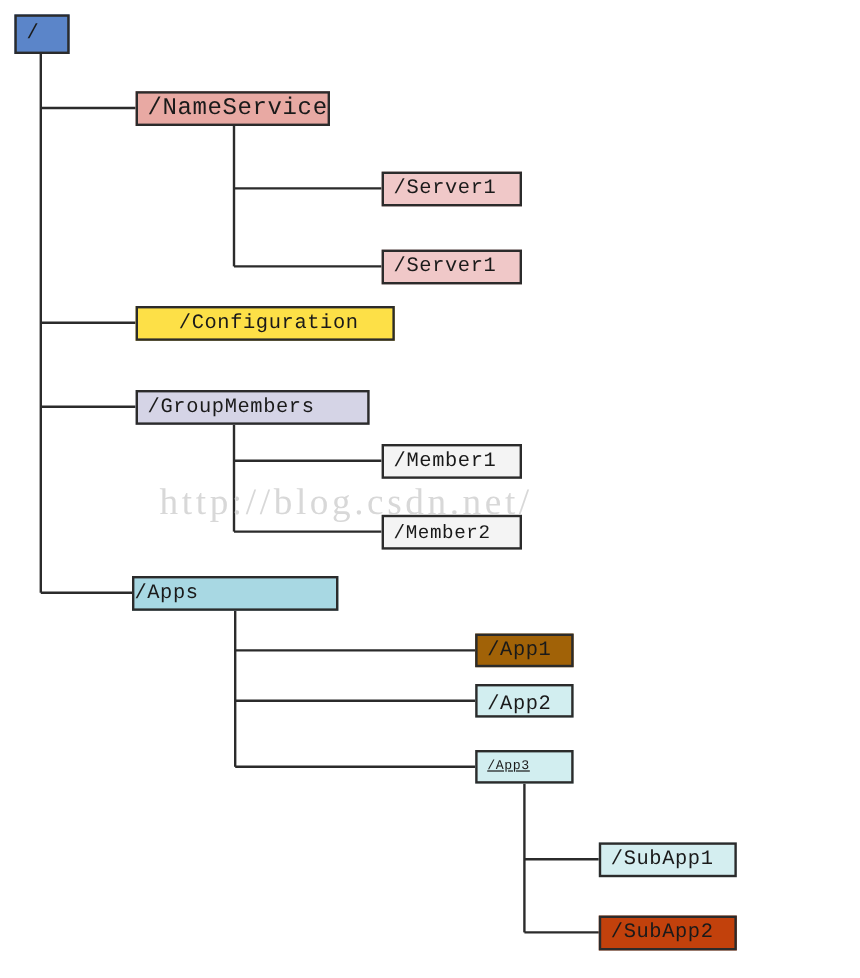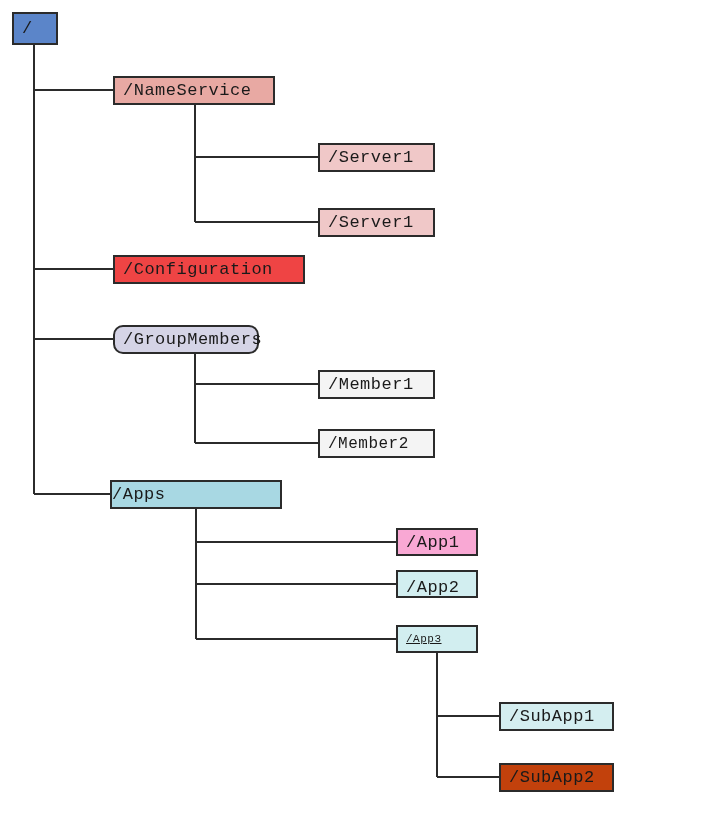--- a/index.html
+++ b/index.html
@@ -85,55 +85,56 @@
       <polyline points="196,639 396,639" fill="none" stroke="#2b2b2b" stroke-width="2"></polyline>
       <polyline points="437,653 437,777" fill="none" stroke="#2b2b2b" stroke-width="2"></polyline>
       <polyline points="437,716 499,716" fill="none" stroke="#2b2b2b" stroke-width="2"></polyline>
       <polyline points="437,777 499,777" fill="none" stroke="#2b2b2b" stroke-width="2"></polyline>
     </svg>
 
   <div id="nodes-layer">
       <div class="node align-left" style="left: 12px; top: 12px; width: 46px; height: 33px; background: rgb(91, 133, 201); border-color: rgb(43, 43, 43); font-size: 17px;">
         <span class="label">/</span>
       </div>
-      <div class="node align-left" style="left: 113px; top: 76px; width: 162px; height: 29px; background: rgb(232, 169, 163); border-color: rgb(43, 43, 43); font-size: 17px;">
+      <div class="node align-left" style="left: 113px; top: 76px; width: 162px; height: 29px; background: rgb(232, 169, 163); border-color: rgb(43, 43, 43); font-size: 20px;">
         <span class="label">/NameService</span>
       </div>
       <div class="node align-left" style="left: 318px; top: 143px; width: 117px; height: 29px; background: rgb(240, 200, 200); border-color: rgb(43, 43, 43); font-size: 17px;">
         <span class="label">/Server1</span>
       </div>
       <div class="node align-left" style="left: 318px; top: 208px; width: 117px; height: 29px; background: rgb(240, 200, 200); border-color: rgb(43, 43, 43); font-size: 17px;">
         <span class="label">/Server1</span>
       </div>
-      <div class="node align-left" style="left: 113px; top: 255px; width: 192px; height: 29px; background: #ef4444; border-color: rgb(43, 43, 43); font-size: 17px;">
+      <div class="node align-left" style="left: 113px; top: 255px; width: 216px; height: 29px; background: #fde047; border-color: rgb(43, 43, 43); font-size: 17px; padding-left: 26px;">
         <span class="label">/Configuration</span>
       </div>
-      <div class="node align-left" style="left: 113px; top: 325px; width: 146px; height: 29px; background: rgb(213, 212, 230); border-color: rgb(43, 43, 43); font-size: 17px; border-radius: 10px;">
+      <div class="node align-left" style="left: 113px; top: 325px; width: 195px; height: 29px; background: rgb(213, 212, 230); border-color: rgb(43, 43, 43); font-size: 17px;">
         <span class="label">/GroupMembers</span>
       </div>
       <div class="node align-left" style="left: 318px; top: 370px; width: 117px; height: 29px; background: rgb(244, 244, 244); border-color: rgb(43, 43, 43); font-size: 17px; justify-content: flex-end;">
         <span class="label">/Member1</span>
       </div>
       <div class="node align-left" style="left: 318px; top: 429px; width: 117px; height: 29px; background: rgb(244, 244, 244); border-color: rgb(43, 43, 43); font-size: 16px;">
         <span class="label">/Member2</span>
       </div>
       <div class="node align-center" style="left: 110px; top: 480px; width: 172px; height: 29px; background: rgb(168, 216, 227); border-color: rgb(43, 43, 43); font-size: 17px;">
         <span class="label">/Apps</span>
       </div>
-      <div class="node align-left" style="left: 396px; top: 528px; width: 82px; height: 28px; background: #f9a8d4; border-color: rgb(43, 43, 43); font-size: 17px;">
+      <div class="node align-left" style="left: 396px; top: 528px; width: 82px; height: 28px; background: #a16207; border-color: rgb(43, 43, 43); font-size: 17px;">
         <span class="label">/App1</span>
       </div>
       <div class="node align-left" style="left: 396px; top: 570px; width: 82px; height: 28px; background: rgb(210, 238, 240); border-color: rgb(43, 43, 43); font-size: 17px; align-items: flex-end;">
         <span class="label">/App2</span>
       </div>
       <div class="node align-left" style="left: 396px; top: 625px; width: 82px; height: 28px; background: rgb(210, 238, 240); border-color: rgb(43, 43, 43); font-size: 11px; text-decoration: underline;">
         <span class="label">/App3</span>
       </div>
       <div class="node align-left" style="left: 499px; top: 702px; width: 115px; height: 29px; background: rgb(212, 238, 240); border-color: rgb(43, 43, 43); font-size: 17px;">
         <span class="label">/SubApp1</span>
       </div>
       <div class="node align-left" style="left: 499px; top: 763px; width: 115px; height: 29px; background: #c2410c; border-color: rgb(43, 43, 43); font-size: 17px;">
         <span class="label">/SubApp2</span>
       </div>
     </div>
 
+  <div id="watermark">http://blog.csdn.net/</div>
 
 </div>
 
 </body></html>

